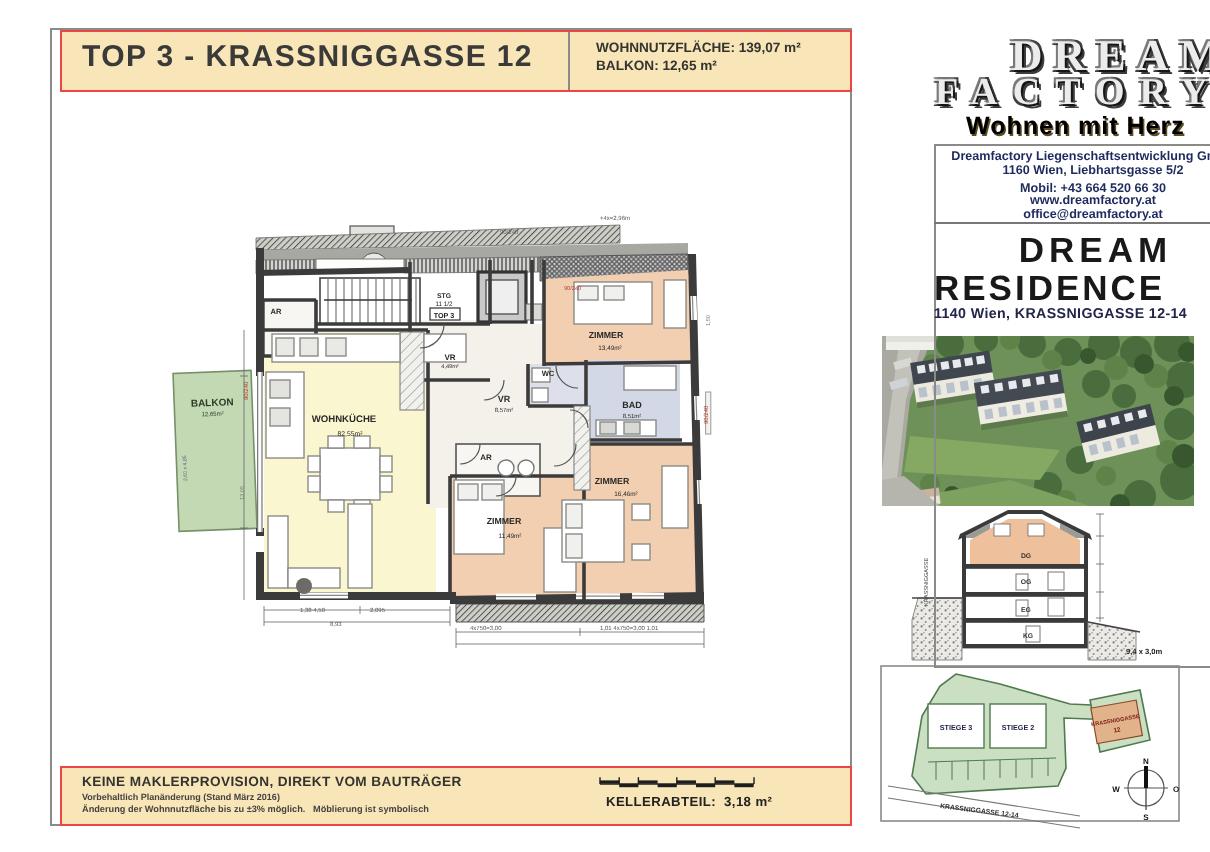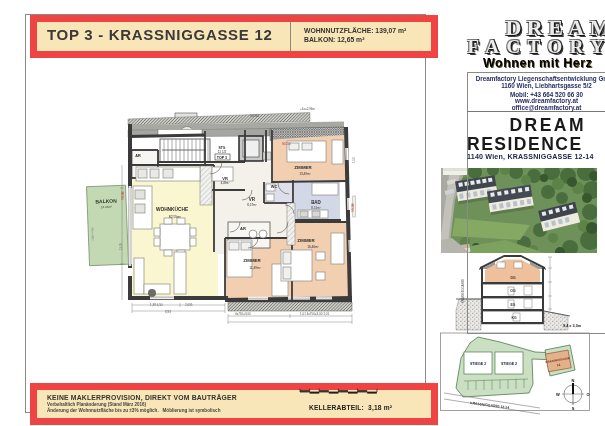--- a/index.html
+++ b/index.html
@@ -1,20 +1,20 @@
 <!DOCTYPE html>
 <html><head>
 <meta charset="utf-8">
 <style>
   html,body{margin:0;padding:0;background:#fff;}
   #page{position:relative;width:605px;height:426px;background:#ffffff;overflow:hidden;
         font-family:"Liberation Sans",sans-serif;}
   .abs{position:absolute;}
   #frame{left:25px;top:14px;width:399px;height:397px;border:1px solid #8a8a86;}
-  .beige{background:#f8e5b8;border:7px solid #ef4444;}
+  .beige{background:#f8e5b8;border:1px solid #ef4444;}
   #topbar{left:30px;top:15px;width:394px;height:29px;}
   #topbar .t1{position:absolute;left:10px;top:4px;font-size:15px;font-weight:bold;color:#3a3a38;letter-spacing:0.7px;}
   #topbar .vline{position:absolute;left:253px;top:0;width:1px;height:29px;background:#8a8a86;}
   #topbar .t2{position:absolute;left:267px;top:3.5px;font-size:6.8px;font-weight:bold;color:#33332f;line-height:9.5px;}
   #botbar{left:30px;top:383px;width:394px;height:28px;}
   #botbar .b1{position:absolute;left:10px;top:3.5px;font-size:6.8px;font-weight:bold;color:#33332f;letter-spacing:0.2px;}
   #botbar .b2{position:absolute;left:10px;top:12px;font-size:4.5px;font-weight:bold;color:#44443f;}
   #botbar .b3{position:absolute;left:10px;top:18px;font-size:4.6px;font-weight:bold;color:#44443f;}
   #botbar .kell{position:absolute;left:272px;top:14px;font-size:6.6px;font-weight:bold;color:#222;letter-spacing:0.2px;}
   

